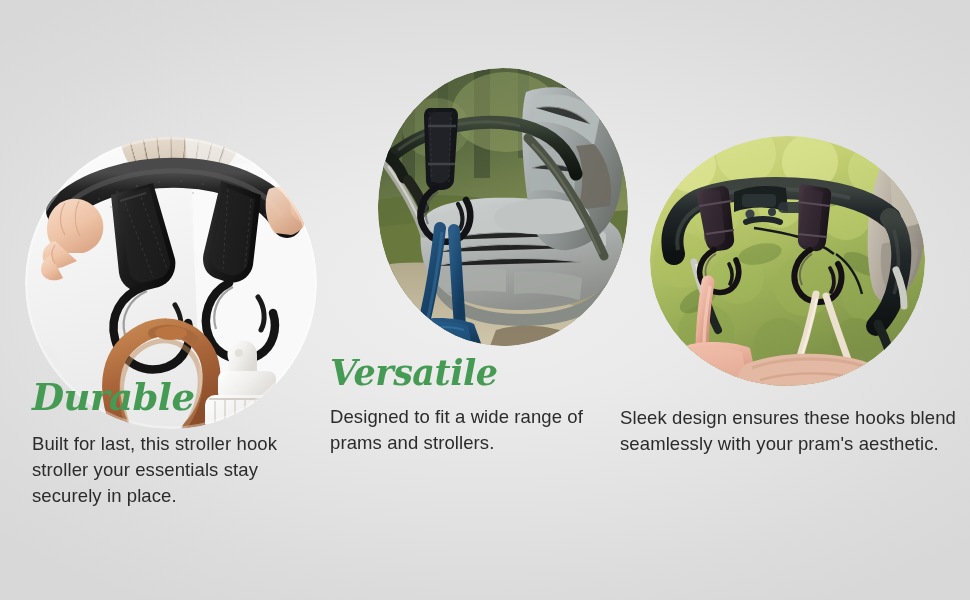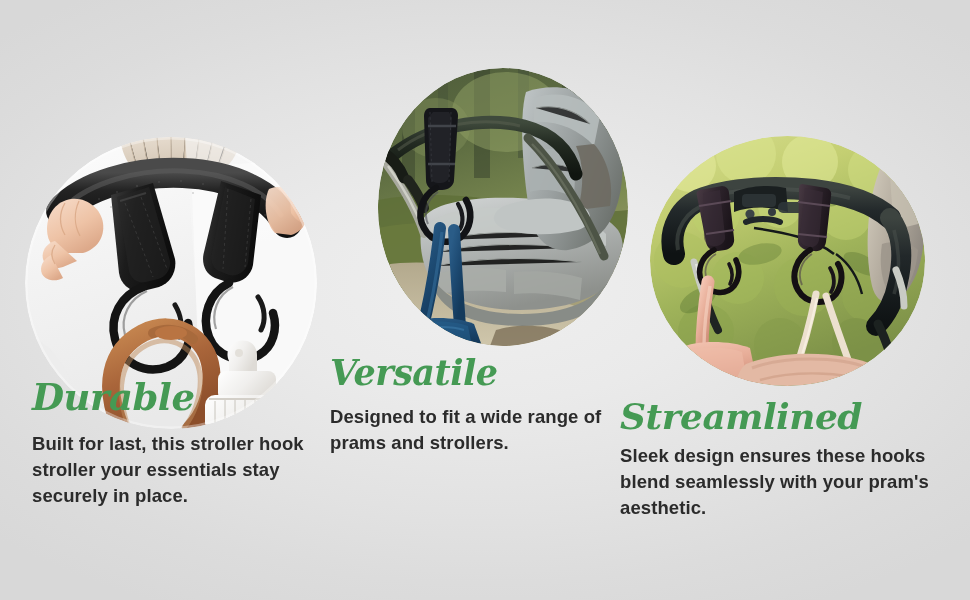--- a/index.html
+++ b/index.html
@@ -61,21 +61,20 @@
 
   #col-versatile .heading { font-size: 35px; }
   #col-streamlined .heading { font-size: 36px; }
 
   .body-text {
     color: #2b2b2b;
     font-size: 18.5px;
     line-height: 1.42;
     margin-top: 14px;
     letter-spacing: 0.1px;
-    font-weight: bold;
   }
 
   #col-versatile .body-text { margin-top: 12px; font-size: 18.5px; }
   #col-streamlined .body-text { margin-top: 7px; font-size: 18.5px; }
 </style>
 </head>
 <body>
 
 <div id="banner">
 
@@ -474,17 +473,16 @@
     <div class="heading">Durable</div>
     <div class="body-text">Built for last, this stroller hook stroller your essentials stay securely in place.</div>
   </div>
 
   <div class="col" id="col-versatile">
     <div class="heading">Versatile</div>
     <div class="body-text">Designed to fit a wide range of prams and strollers.</div>
   </div>
 
   <div class="col" id="col-streamlined">
-    <div class="heading">Streamlined</div>
     <div class="body-text">Sleek design ensures these hooks blend seamlessly with your pram's aesthetic.</div>
   </div>
 
 </div>
 
 </body></html>

